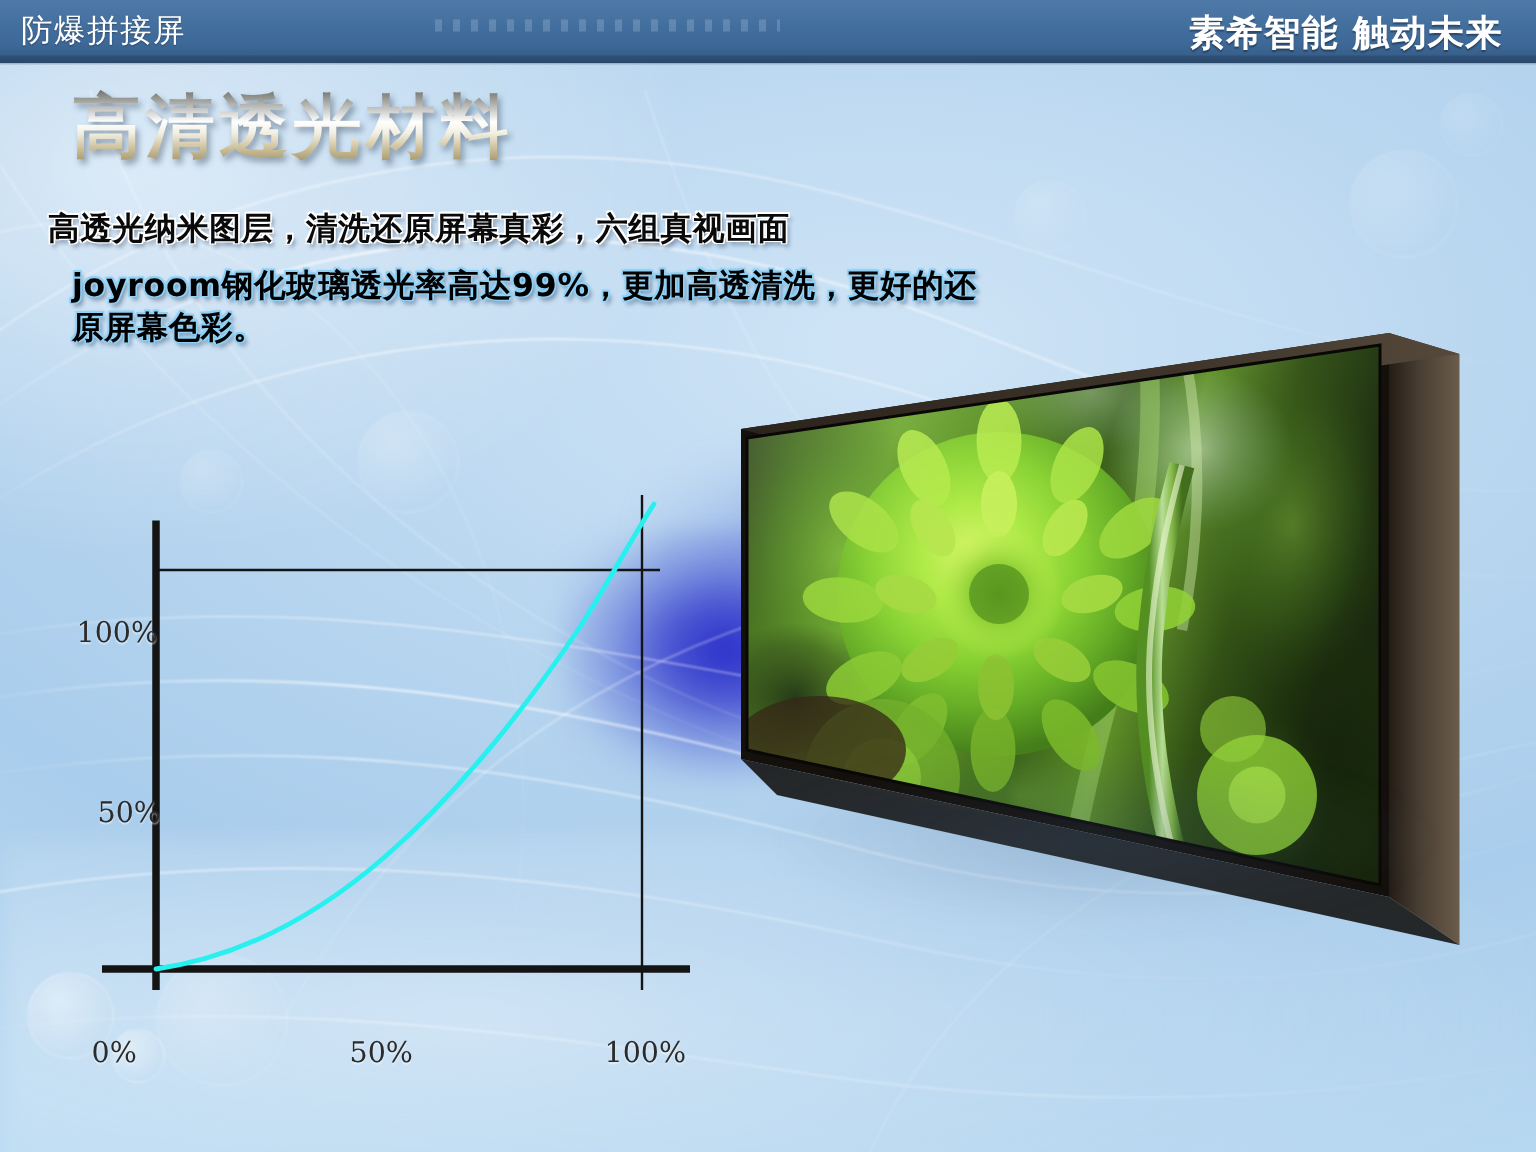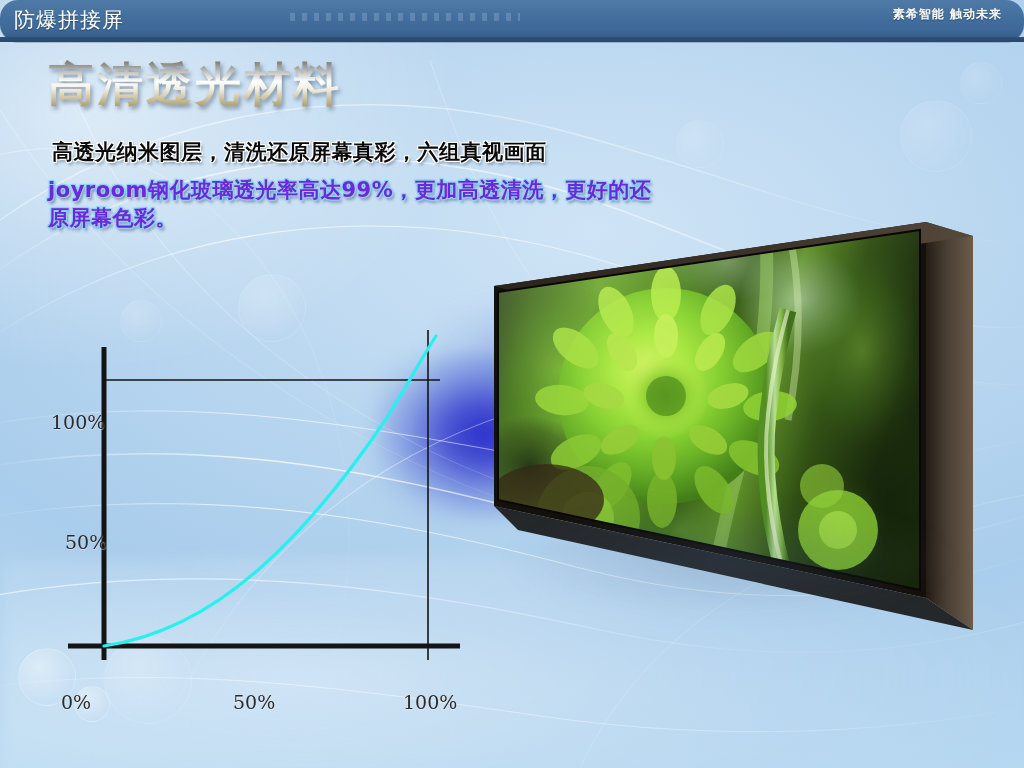--- a/index.html
+++ b/index.html
@@ -44,36 +44,35 @@
     background:radial-gradient(circle at 36% 32%, rgba(255,255,255,.40), rgba(255,255,255,.10) 55%, rgba(255,255,255,0) 72%);
     border:1px solid rgba(255,255,255,.22);
     filter:blur(.6px);
   }
 
   
   .header{
     position:absolute;left:0;top:0;width:1024px;height:42px;
     background:linear-gradient(180deg,#4f7aa8 0%,#436f9e 40%,#3d6898 70%,#32597f 100%);
     box-shadow:0 1px 0 rgba(0,0,0,.18);
-    border-radius:18px;
   }
   .header:after{
     content:"";position:absolute;left:0;bottom:0;width:100%;height:5px;
     background:linear-gradient(180deg,#2f5177 0%,#28476a 100%);
   }
   .header-left{
     position:absolute;left:14px;top:6px;
     color:#ffffff;font-size:21px;letter-spacing:1px;
     font-family:"DejaVu Sans","Liberation Sans",sans-serif;
     text-shadow:0 1px 1px rgba(0,0,0,.35);
     white-space:nowrap;
   }
   .header-right{
     position:absolute;right:22px;top:6px;
-    color:#ffffff;font-size:12px;letter-spacing:1px;font-weight:bold;
+    color:#ffffff;font-size:24px;letter-spacing:1px;font-weight:bold;
     font-family:"DejaVu Sans","Liberation Sans",sans-serif;
     text-shadow:0 1px 1px rgba(0,0,0,.35);
     white-space:nowrap;
   }
   .header-dots{
     position:absolute;left:290px;top:13px;width:230px;height:8px;
     background:repeating-linear-gradient(90deg, rgba(255,255,255,.30) 0 5px, rgba(255,255,255,0) 5px 12px);
     opacity:.55;
   }
 
@@ -85,36 +84,36 @@
     background:linear-gradient(180deg,#4a4a48 0%,#8d8d88 16%,#ffffff 44%,#f2efe2 56%,#c9bc94 74%,#9c8f68 90%,#7e7352 100%);
     -webkit-background-clip:text;background-clip:text;
     color:transparent;-webkit-text-fill-color:transparent;
     filter:drop-shadow(2px 3px 2px rgba(40,60,85,.45));
     white-space:nowrap;
     text-align:right;
   }
 
   
   .line1{
-    position:absolute;left:52px;top:138px;
+    position:absolute;left:32px;top:138px;
     font-size:21px;font-weight:bold;letter-spacing:.5px;
     font-family:"DejaVu Sans","Liberation Sans",sans-serif;
     color:#0a0a0a;
     -webkit-text-stroke:0.8px #f2f6fb;
     paint-order:stroke fill;
     text-shadow:
       1px 1px 0 #ffffff, -1px 1px 0 #ffffff, 1px -1px 0 #ffffff, -1px -1px 0 #ffffff,
       2px 3px 3px rgba(30,50,80,.45);
     white-space:nowrap;
   }
   .para{
     position:absolute;left:48px;top:176px;width:620px;
     font-size:21px;font-weight:bold;line-height:28px;letter-spacing:.5px;
     font-family:"DejaVu Sans","Liberation Sans",sans-serif;
-    color:#6d28d9;
+    color:#000000;
     text-shadow:
       1px 1px 0 #8fd0f5, -1px 1px 0 #8fd0f5, 1px -1px 0 #8fd0f5, -1px -1px 0 #8fd0f5,
       0 0 3px #63b9ef,
       2px 3px 3px rgba(20,40,70,.45);
   }
 
   
   .chart{position:absolute;left:40px;top:320px;width:440px;height:370px;}
   .chart svg{display:block;}
   .tick{

